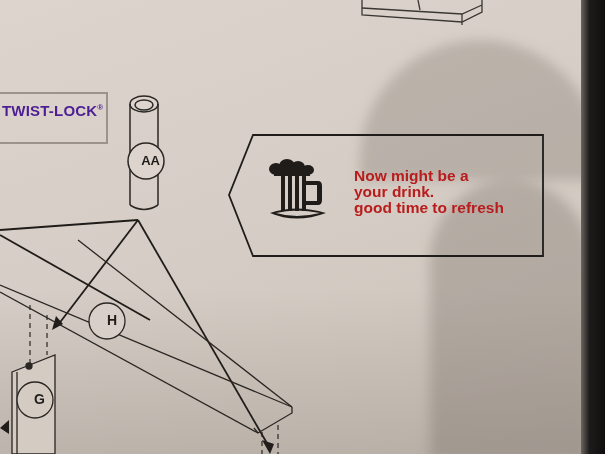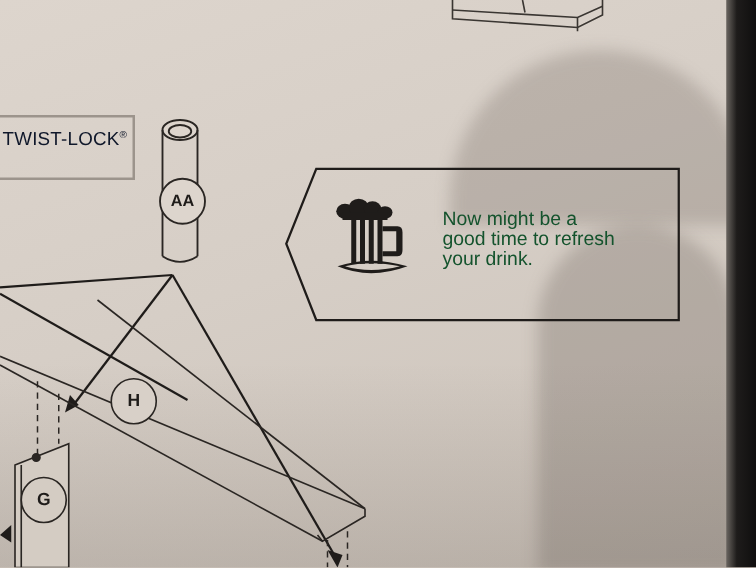--- a/index.html
+++ b/index.html
@@ -10,27 +10,27 @@
   .edge { position:absolute; left:581px; top:0; width:24px; height:454px;
           background:linear-gradient(90deg,#6a6560 0%,#1e1c1b 35%,#0f0e0e 100%); }
   .shadow1 { position:absolute; left:360px; top:40px; width:240px; height:140px;
              border-radius:120px 120px 0 0; background:rgba(110,100,92,0.28); filter:blur(6px); }
   .shadow2 { position:absolute; left:430px; top:180px; width:160px; height:280px;
              border-radius:90px 90px 0 0; background:rgba(110,100,92,0.30); filter:blur(6px); }
   .shadow3 { position:absolute; left:0px; top:290px; width:600px; height:170px;
              background:linear-gradient(180deg,rgba(90,82,75,0) 0%,rgba(90,82,75,0.18) 100%); }
   .fastener-box { position:absolute; left:-4px; top:92px; width:112px; height:52px;
                   border:2px solid #9c948c; box-sizing:border-box; }
-  .fastener-text { position:absolute; left:2px; top:97px; color:#0f172a;
-                   font-size:15px; line-height:22px; letter-spacing:0.2px; }
+  .fastener-text { position:absolute; left:2px; top:97px; color:#4c1d95;
+                   font-size:15px; line-height:22px; letter-spacing:0.2px;font-weight:bold; }
   .fastener-text sup { font-size:8px; vertical-align:6px; }
-  .callout-text { position:absolute; left:354px; top:168px; color:#14532d;
-                  font-size:15.5px; line-height:16px; }
+  .callout-text { position:absolute; left:354px; top:168px; color:#b91c1c;
+                  font-size:15.5px; line-height:16px;font-weight:bold; }
   svg.lines { position:absolute; left:0; top:0; }
-  .label { position:absolute; font-size:14px; color:#1f1c1a; font-weight:bold; text-align:center; }
+  .label { position:absolute; font-size:14px; color:#1f1c1a; font-weight:bold; text-align:right; }
 </style>
 </head>
 <body>
 
 <div class="paper"></div>
 <div class="shadow1"></div>
 <div class="shadow2"></div>
 <div class="shadow3"></div>
 <div class="edge"></div>
 
@@ -105,15 +105,15 @@
 <div class="fastener-text">
   <div><span>TWIST-LOCK</span><sup>®</sup></div>
 </div>
 
 <div class="label" style="left:132px;top:153px;width:28px;font-size:13px;">AA</div>
 <div class="label" style="left:97px;top:312px;width:20px;">H</div>
 <div class="label" style="left:25px;top:391px;width:20px;">G</div>
 
 <div class="callout-text">
   <div>Now might be a</div>
+  <div>your drink.</div>
   <div>good time to refresh</div>
-  <div>your drink.</div>
 </div>
 
 </body></html>

